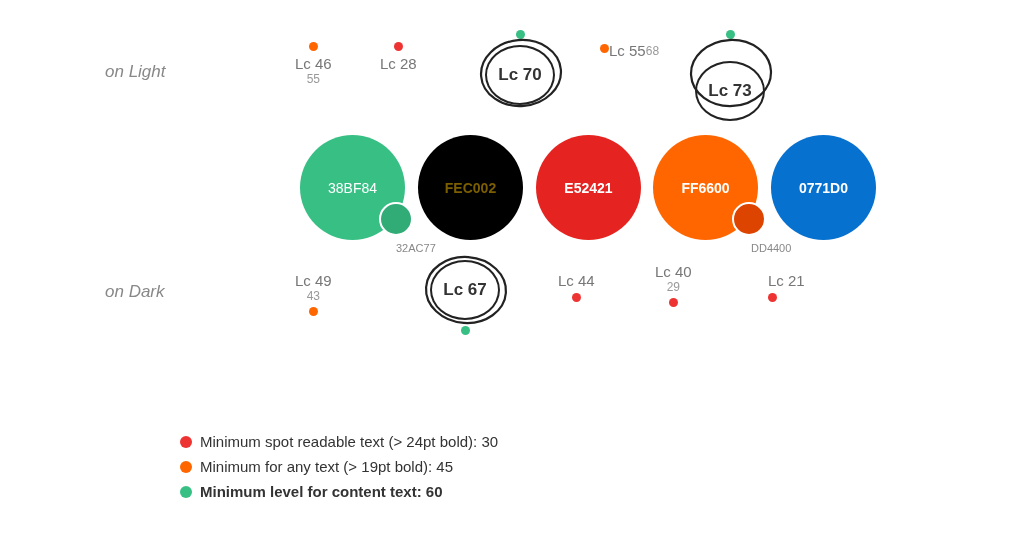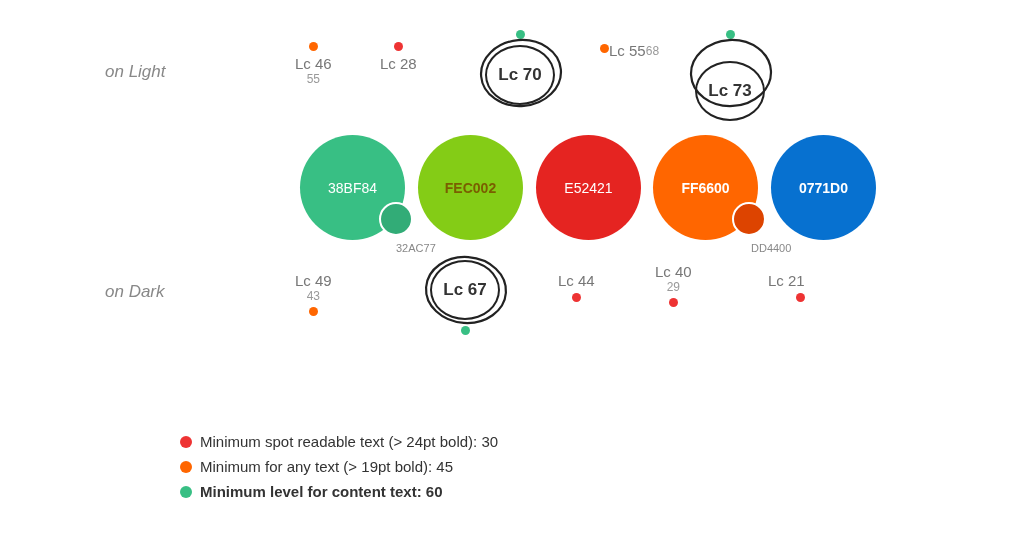--- a/index.html
+++ b/index.html
@@ -96,25 +96,25 @@
     <div style="border:2.5px solid #222; border-radius:50%; width:70px; height:60px; display:flex; align-items:center; justify-content:center; font-weight:bold; font-size:17px; color:#333;">Lc 73</div>
   </div>
 
   <div style="position:absolute; top:135px; left:300px; width:105px; height:105px; background:#38BF84; border-radius:50%; display:flex; align-items:center; justify-content:center; font-weight:normal; font-size:14px; color:#fff;">
     38BF84
     
     <div style="position:absolute; bottom:4px; right:-8px; width:34px; height:34px; background:#32AC77; border-radius:50%; border:2px solid #fff; display:flex; align-items:center; justify-content:center;"></div>
   </div>
   <div style="position:absolute; top:242px; left:396px; font-size:11px; color:#888;">32AC77</div>
 
-  <div style="position:absolute; top:135px; left:418px; width:105px; height:105px; background:#84cc16; border-radius:50%; display:flex; align-items:center; justify-content:center; font-weight:bold; font-size:14px; color:#7a5e00;">
+  <div style="position:absolute; top:135px; left:418px; width:105px; height:105px; background:#000000; border-radius:50%; display:flex; align-items:center; justify-content:center; font-weight:bold; font-size:14px; color:#7a5e00;">
     FEC002
   </div>
 
-  <div style="position:absolute; top:135px; left:536px; width:105px; height:105px; background:#E52421; border-radius:50%; display:flex; align-items:center; justify-content:center; font-weight:normal; font-size:14px; color:#fff;">
+  <div style="position:absolute; top:135px; left:536px; width:105px; height:105px; background:#E52421; border-radius:50%; display:flex; align-items:center; justify-content:center; font-weight:bold; font-size:14px; color:#fff;">
     E52421
   </div>
 
   <div style="position:absolute; top:135px; left:653px; width:105px; height:105px; background:#FF6600; border-radius:50%; display:flex; align-items:center; justify-content:center; font-weight:bold; font-size:14px; color:#fff;">
     FF6600
     
     <div style="position:absolute; bottom:4px; right:-8px; width:34px; height:34px; background:#DD4400; border-radius:50%; border:2px solid #fff;"></div>
   </div>
   <div style="position:absolute; top:242px; left:751px; font-size:11px; color:#888;">DD4400</div>
 
@@ -141,21 +141,21 @@
     <span style="font-size:15px; color:#777;">Lc 44</span>
     <div style="background:#EE3333; width:9px; height:9px; border-radius:50%; margin-top:4px;"></div>
   </div>
 
   <div style="position:absolute; top:263px; left:655px; display:flex; flex-direction:column; align-items:center;">
     <span style="font-size:15px; color:#777;">Lc 40</span>
     <span style="font-size:12px; color:#999;">29</span>
     <div style="background:#EE3333; width:9px; height:9px; border-radius:50%; margin-top:4px;"></div>
   </div>
 
-  <div style="position:absolute; top:272px; left:768px; display:flex; flex-direction:column; align-items:flex-end;">
+  <div style="position:absolute; top:272px; left:768px; display:flex; flex-direction:column; align-items:flex-start;">
     <span style="font-size:15px; color:#777;">Lc 21</span>
     <div style="background:#EE3333; width:9px; height:9px; border-radius:50%; margin-top:4px;"></div>
   </div>
 
   <div class="legend">
     <div class="legend-item">
       <div class="legend-dot" style="background:#EE3333;"></div>
       <span>Minimum spot readable text (&gt; 24pt bold): 30</span>
     </div>
     <div class="legend-item">

